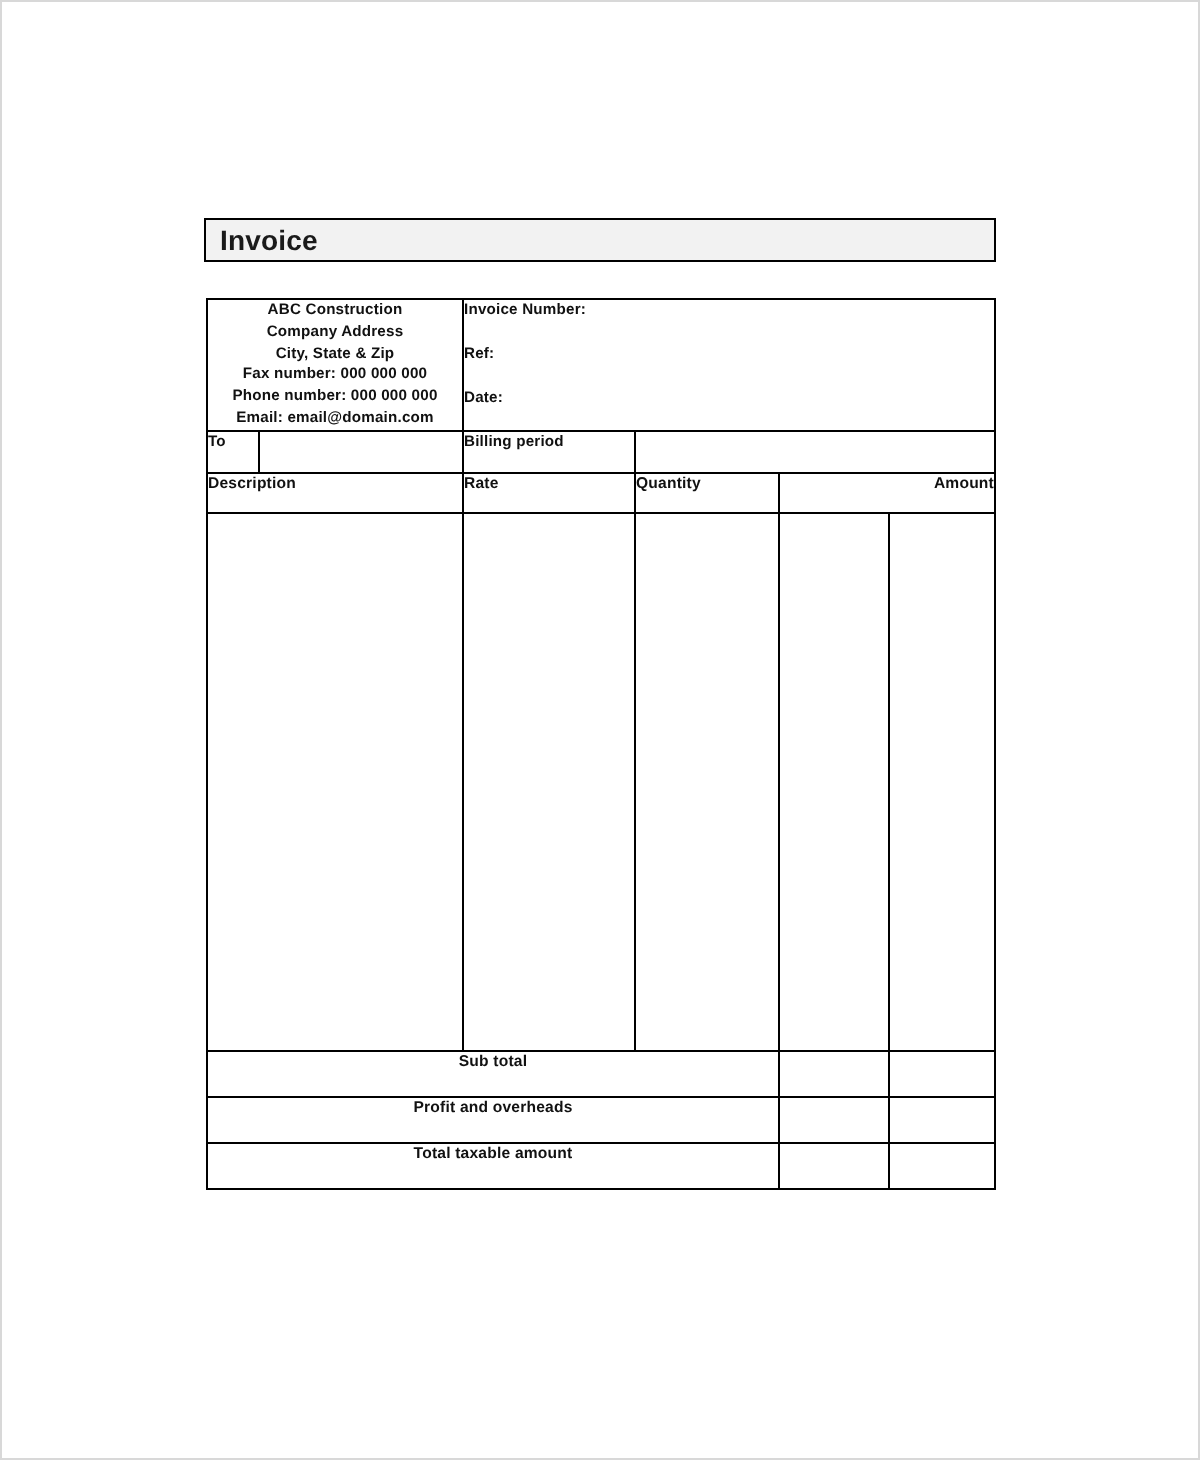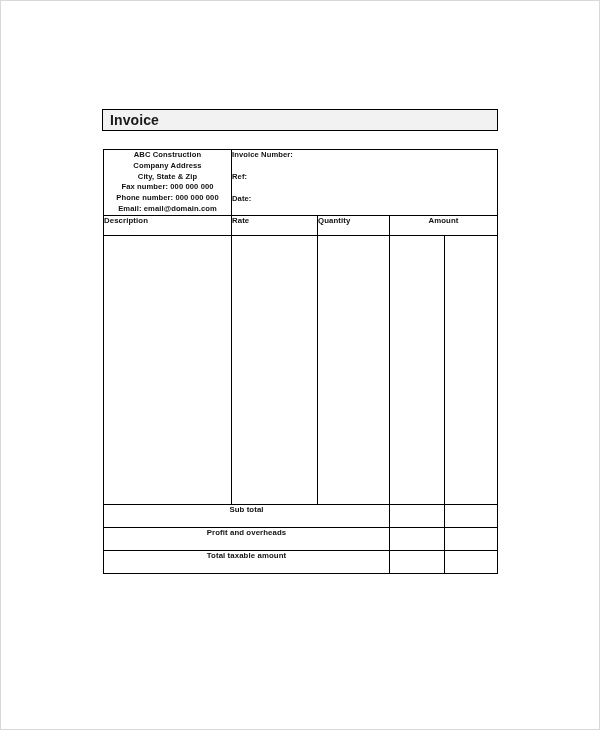--- a/index.html
+++ b/index.html
@@ -98,21 +98,21 @@
 
   
   .col-head {
     height: 19px;
     padding: 0 6px 0 7px;
     font-weight: bold;
     font-size: 7.8px;
     vertical-align: middle;
     letter-spacing: 0.1px;
   }
-  .col-head.center { text-align: center; padding: 0; }
+  .col-head.center { text-align: right; padding: 0; }
 
   
   .body-cell { height: 268px; }
 
   
   .totals-label {
     height: 22px;
     padding: 0 7px 0 6px;
     text-align: center;
     font-weight: bold;
@@ -162,20 +162,26 @@
           <div>Phone number: 000 000 000</div>
           <div>Email: email@domain.com</div>
         </td>
         <td class="meta-cell" colspan="4">
           <div class="meta-line">Invoice Number:</div>
           <div class="meta-line">Ref:</div>
           <div class="meta-line">Date:</div>
         </td>
       </tr>
 
+      <tr>
+        <td class="shade row-label">To</td>
+        <td class="row-label"></td>
+        <td class="shade row-label">Billing period</td>
+        <td class="row-label" colspan="3"></td>
+      </tr>
 
       <tr>
         <td class="shade col-head" colspan="2">Description</td>
         <td class="shade col-head">Rate</td>
         <td class="shade col-head">Quantity</td>
         <td class="shade col-head center" colspan="2">Amount</td>
       </tr>
 
       <tr>
         <td class="body-cell" colspan="2"></td>

